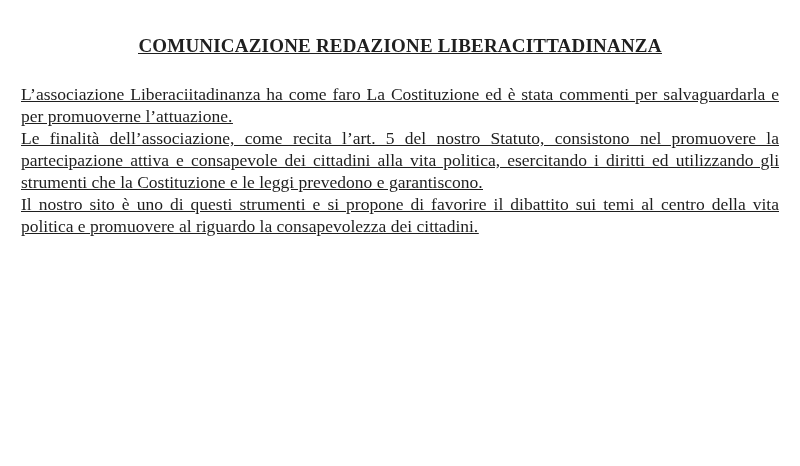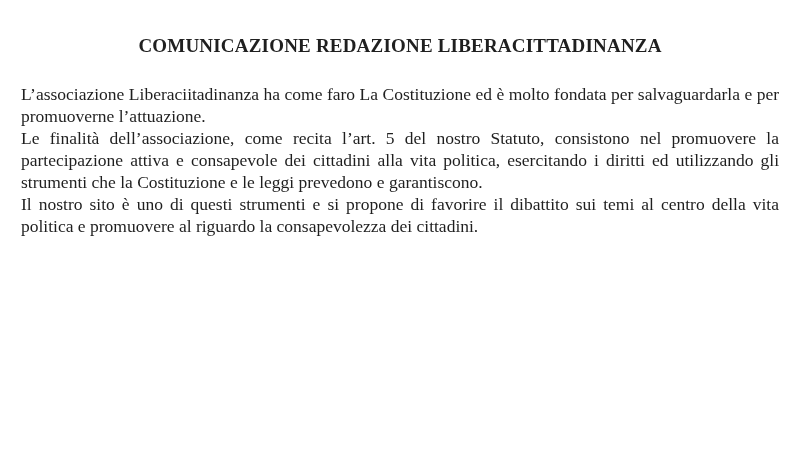--- a/index.html
+++ b/index.html
@@ -1,15 +1,15 @@
 <!DOCTYPE html>
 <html lang="it" style="--bg: #ffffff; --text: #1f1f1f;"><head>
 <meta charset="utf-8">
 <style>
-  * { box-sizing: border-box; }
+  * { box-sizing: border-box; text-decoration: underline; }
   html, body {
     margin: 0;
     padding: 0;
     background: #ffffff;
   }
   .page {
     position: relative;
     width: 800px;
     height: 466px;
     background: var(--bg, #ffffff);
@@ -39,17 +39,17 @@
     margin-bottom: 22px;
   }
 </style>
 </head>
 <body>
 
 <div class="page">
   <h1 class="doc-title">COMUNICAZIONE REDAZIONE LIBERACITTADINANZA</h1>
 
   <div class="doc-content">
-    <p>L’associazione Liberaciitadinanza ha come faro La Costituzione ed è molto fondata per salvaguardarla e per promuoverne l’attuazione.</p>
+    <p>L’associazione Liberaciitadinanza ha come faro La Costituzione ed è stata commenti per salvaguardarla e per promuoverne l’attuazione.</p>
     <p>Le finalità dell’associazione, come recita l’art. 5 del nostro Statuto, consistono nel promuovere la partecipazione attiva e consapevole dei cittadini alla vita politica, esercitando i diritti ed utilizzando gli strumenti che la Costituzione e le leggi prevedono e garantiscono.</p>
     <p class="after-gap">Il nostro sito è uno di questi strumenti e si propone di favorire il dibattito sui temi al centro della  vita politica e promuovere al riguardo la consapevolezza dei cittadini.</p>
   </div>
 </div>
 
 </body></html>

